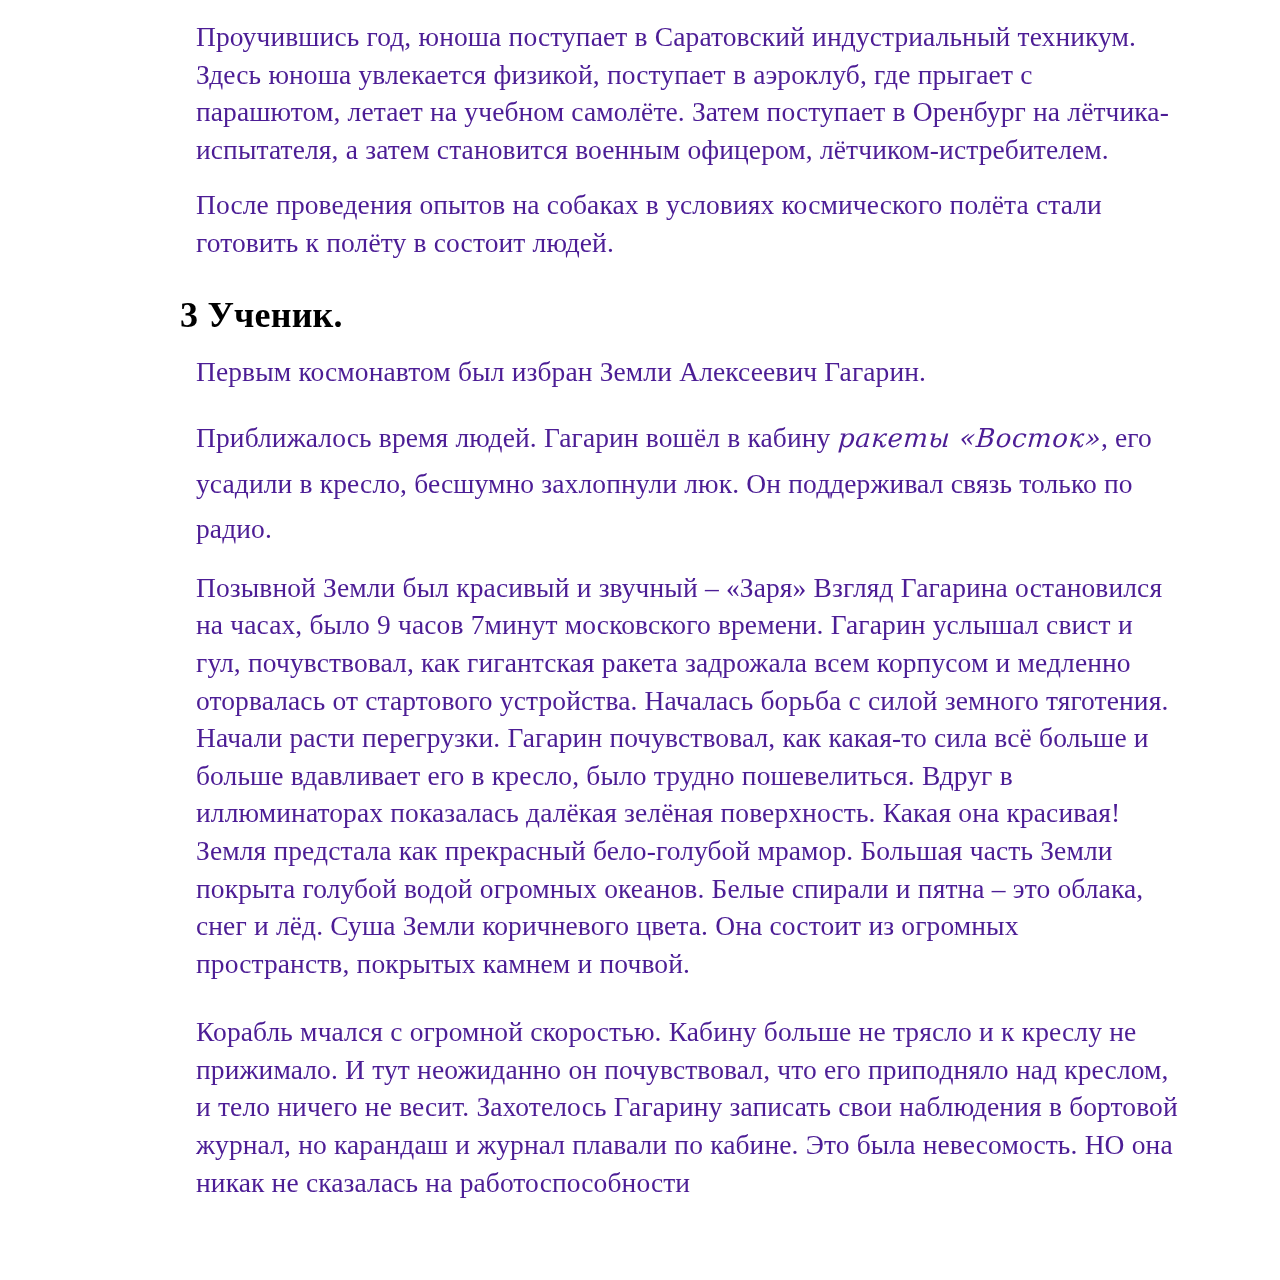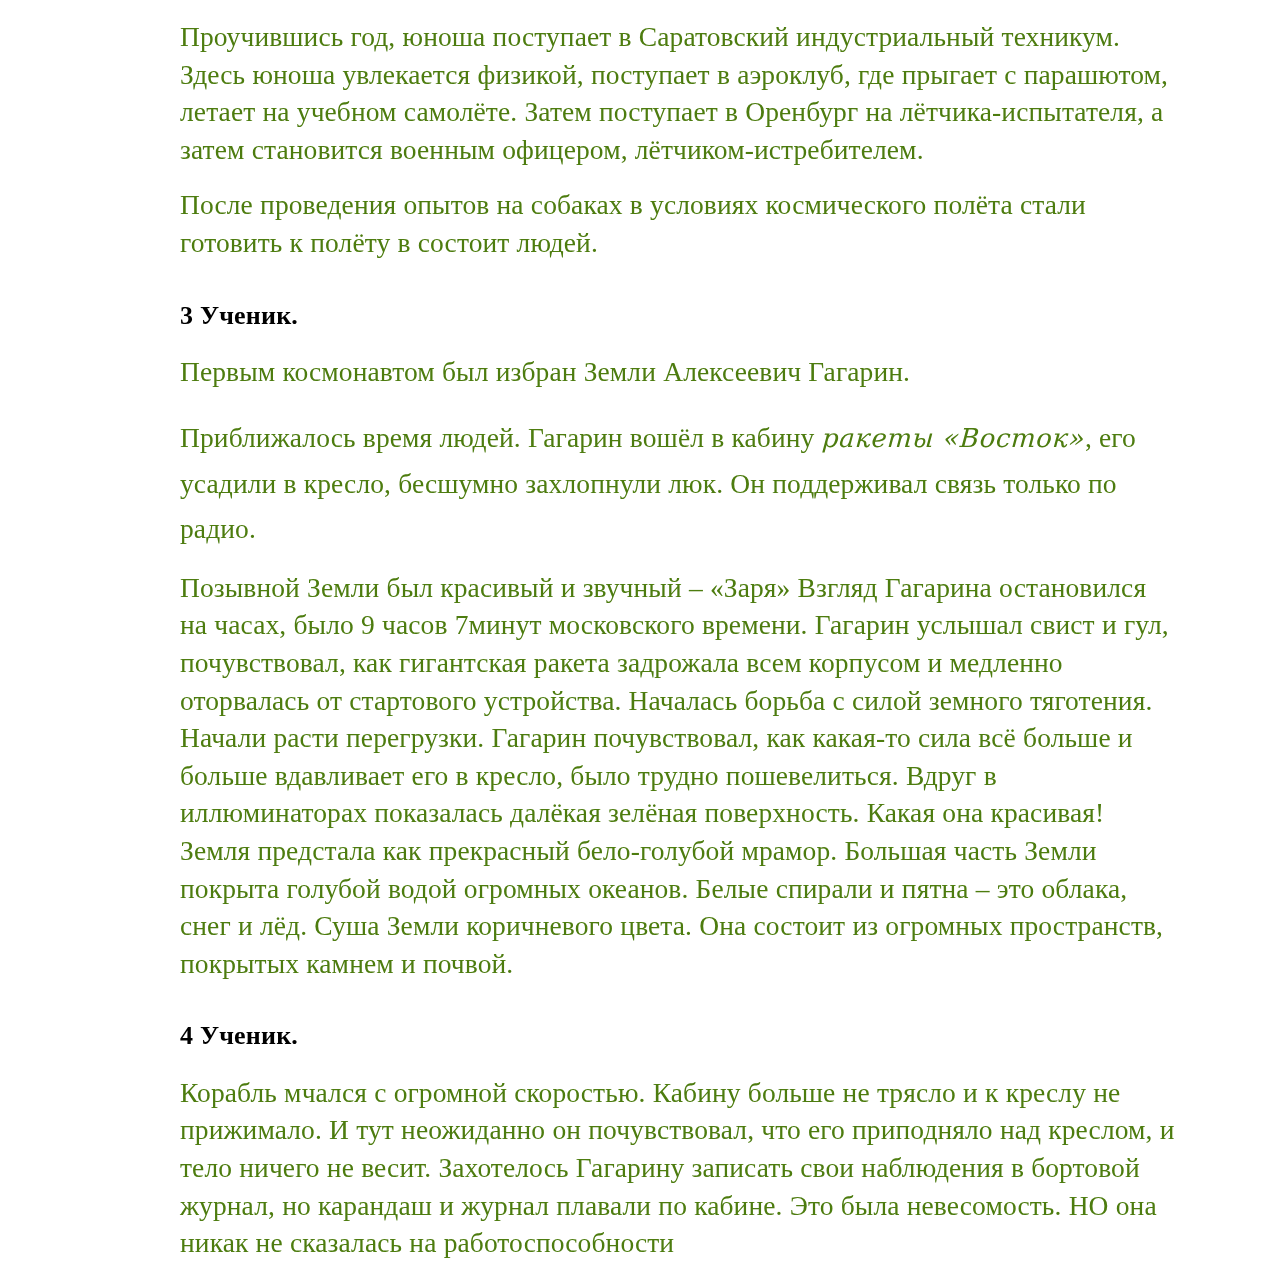--- a/index.html
+++ b/index.html
@@ -30,28 +30,28 @@
     position: absolute;
     left: 180px;
     top: 18px;
     width: 998px;
   }
 
   .para {
     font-size: 27.5px;
     line-height: 37.6px;
     text-align: left;
-    margin: 0 0 11px 0;
+    margin: 0 0 11px 16px;
     letter-spacing: 0.1px;
     word-spacing: 0.2px;
-    color: #4d7c0f;
+    color: #4c1d95;
   }
 
   .heading {
-    font-size: 26px;
+    font-size: 36px;
     line-height: 37.6px;
     font-weight: bold;
     margin: 11px 0 12px 0;
     letter-spacing: 0.2px;
     color: #000000;
   }
 
   .para.loose-line {
     line-height: 45px;
   }
@@ -92,20 +92,19 @@
     <div class="spacer-md"></div>
 
     <p class="para loose-line"><span>Приближалось время людей. Гагарин вошёл в кабину </span><span class="script">ракеты «Восток»</span><span>, его усадили в кресло, бесшумно захлопнули люк. Он поддерживал связь только по радио.</span></p>
 
     <div class="spacer-sm"></div>
 
     <p class="para">Позывной Земли был красивый и звучный – «Заря» Взгляд Гагарина остановился на часах, было 9 часов 7минут московского времени. Гагарин услышал свист и гул, почувствовал, как гигантская ракета задрожала всем корпусом и медленно оторвалась от стартового устройства. Началась борьба с силой земного тяготения. Начали расти перегрузки. Гагарин почувствовал, как какая-то сила всё больше и больше вдавливает его в кресло, было трудно пошевелиться. Вдруг в иллюминаторах показалась далёкая зелёная поверхность. Какая она красивая! Земля предстала как прекрасный бело-голубой  мрамор. Большая часть Земли покрыта голубой водой огромных океанов. Белые спирали и пятна – это облака, снег и лёд. Суша Земли коричневого цвета. Она состоит из огромных пространств, покрытых камнем и почвой.</p>
 
     <div class="spacer-md"></div>
 
-    <p class="heading">4 Ученик.</p>
 
     <div class="spacer-sm"></div>
 
     <p class="para">Корабль мчался с огромной скоростью. Кабину больше не трясло и к креслу не прижимало. И тут неожиданно он почувствовал, что его приподняло над креслом, и тело ничего не весит. Захотелось Гагарину записать свои наблюдения в бортовой журнал, но карандаш и журнал плавали по кабине. Это была невесомость. НО она никак не сказалась на работоспособности</p>
 
   </div>
 </div>
 
 </body></html>

